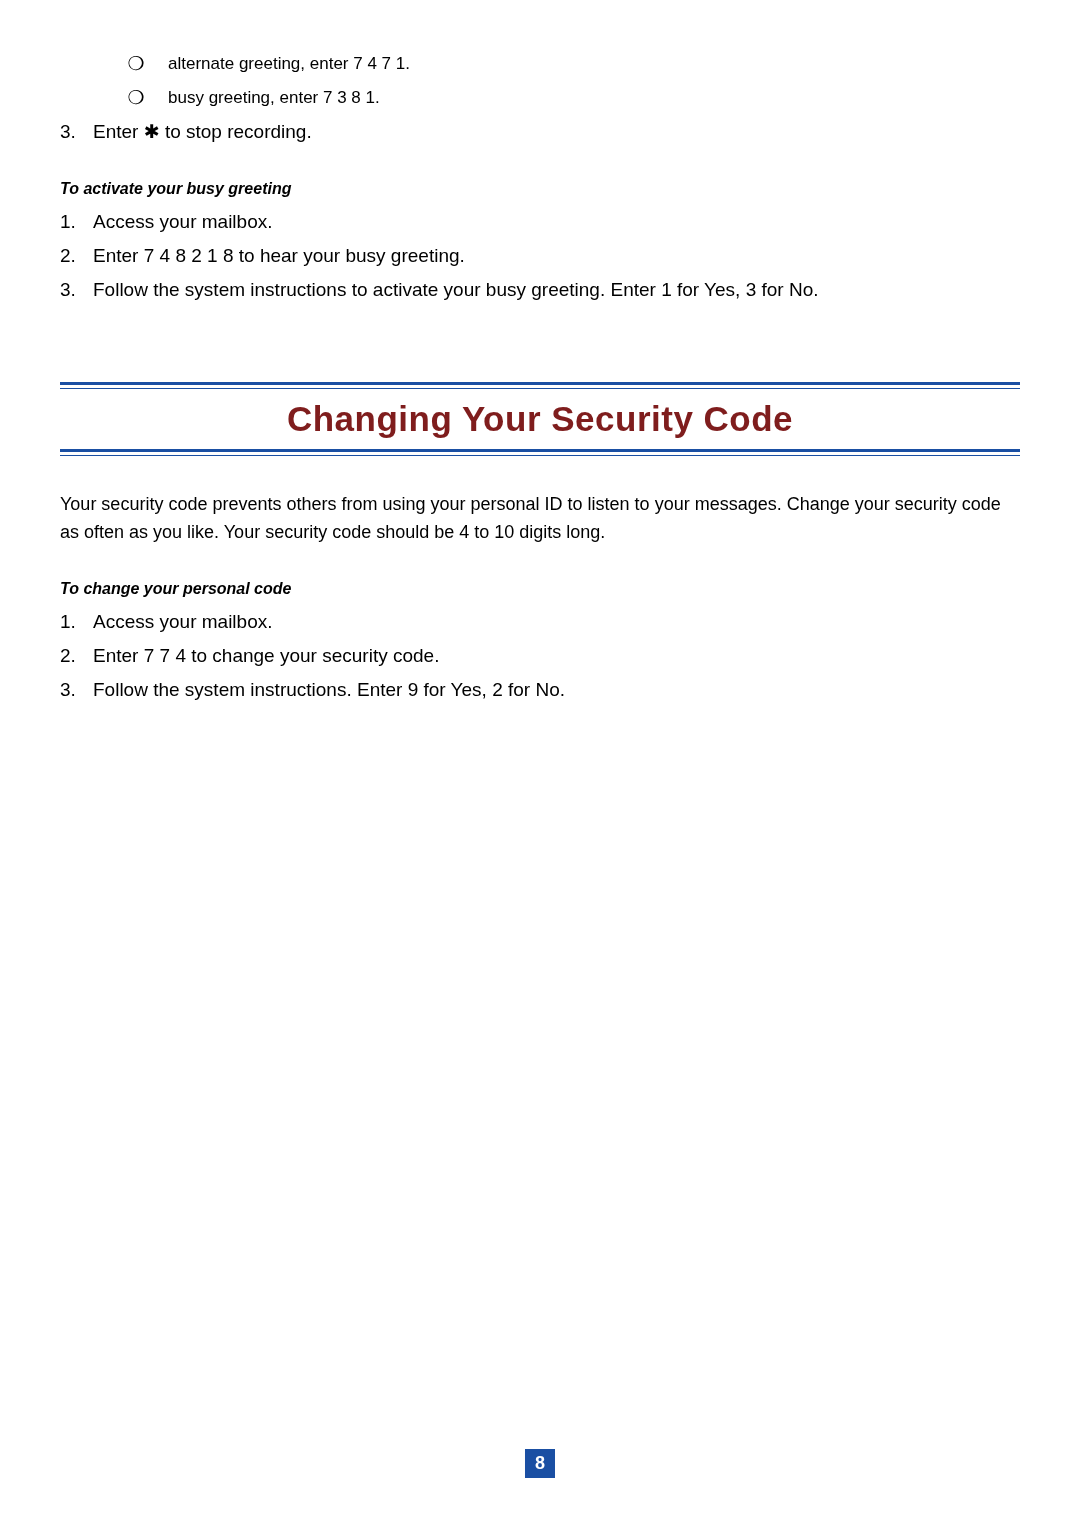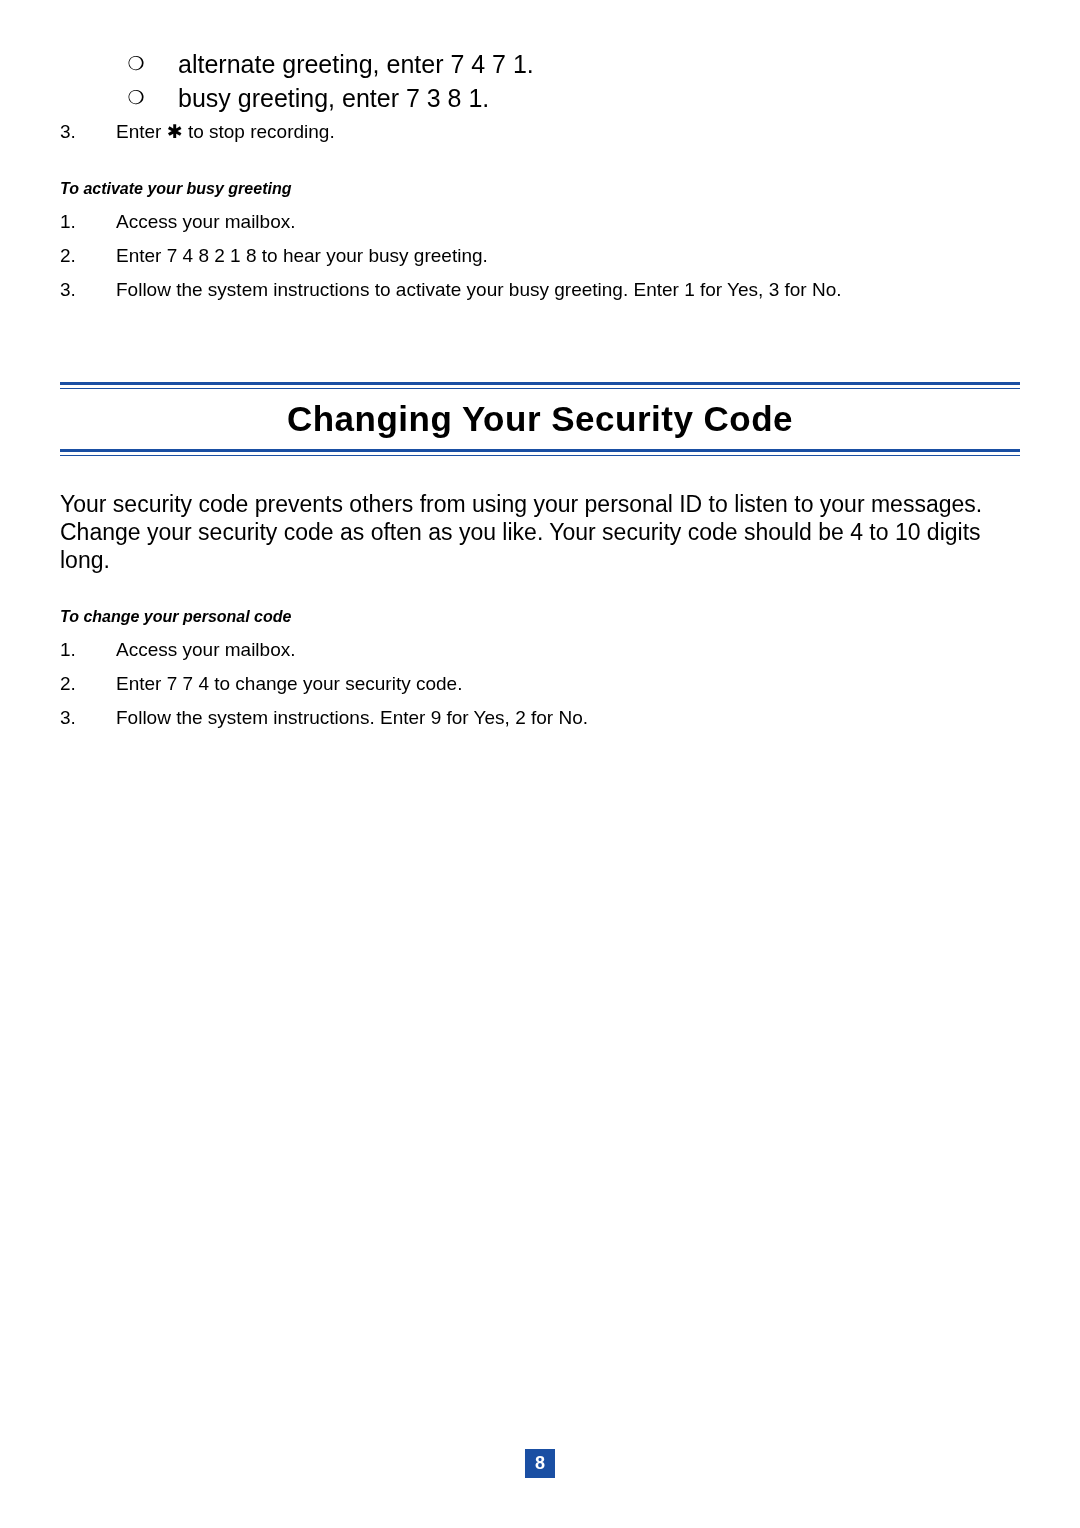--- a/index.html
+++ b/index.html
@@ -23,38 +23,38 @@
   }
   .bullet-marker {
     width: 20px;
     flex: 0 0 auto;
     margin-left: 66px;
     font-size: 19px;
     line-height: 28px;
     text-align: center;
   }
   .bullet-text {
-    margin-left: 32px;
-    font-size: 25px;
+    margin-left: 22px;
+    font-size: 17px;
     line-height: 28px;
   }
   .num-row {
     display: flex;
     align-items: flex-start;
     margin-top: 6px;
     margin-bottom: 6px;
   }
   .num-marker {
     width: 26px;
     flex: 0 0 auto;
     font-size: 19px;
     line-height: 28px;
   }
   .num-text {
-    margin-left: 30px;
+    margin-left: 7px;
     font-size: 19px;
     line-height: 28px;
     max-width: 880px;
   }
   .subheading {
     font-weight: bold;
     font-style: italic;
     font-size: 16px;
     margin-top: 34px;
     margin-bottom: 10px;
@@ -63,32 +63,32 @@
     border-top: 3px solid #1a4fa3;
     border-bottom: 1px solid #1a4fa3;
     height: 3px;
     margin-top: 78px;
   }
   .section-title {
     text-align: center;
     font-family: Arial, Helvetica, sans-serif;
     font-weight: 900;
     font-size: 35px;
-    color: #000000;
+    color: #7f1d1d;
     padding: 10px 0;
     letter-spacing: 0.5px;
   }
   .section-rule-bottom {
     border-top: 3px solid #1a4fa3;
     border-bottom: 1px solid #1a4fa3;
     height: 3px;
     margin-bottom: 34px;
   }
   .body-para {
-    font-size: 23px;
+    font-size: 18px;
     line-height: 28px;
     margin-top: 20px;
     margin-bottom: 12px;
     max-width: 960px;
   }
   .page-number {
     position: absolute;
     bottom: 50px;
     left: 50%;
     transform: translateX(-50%);

